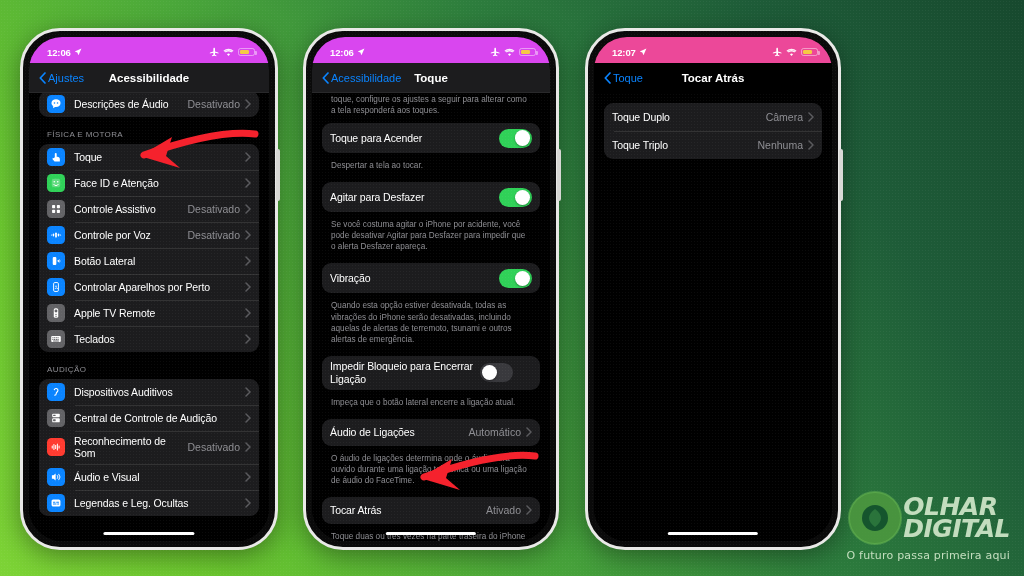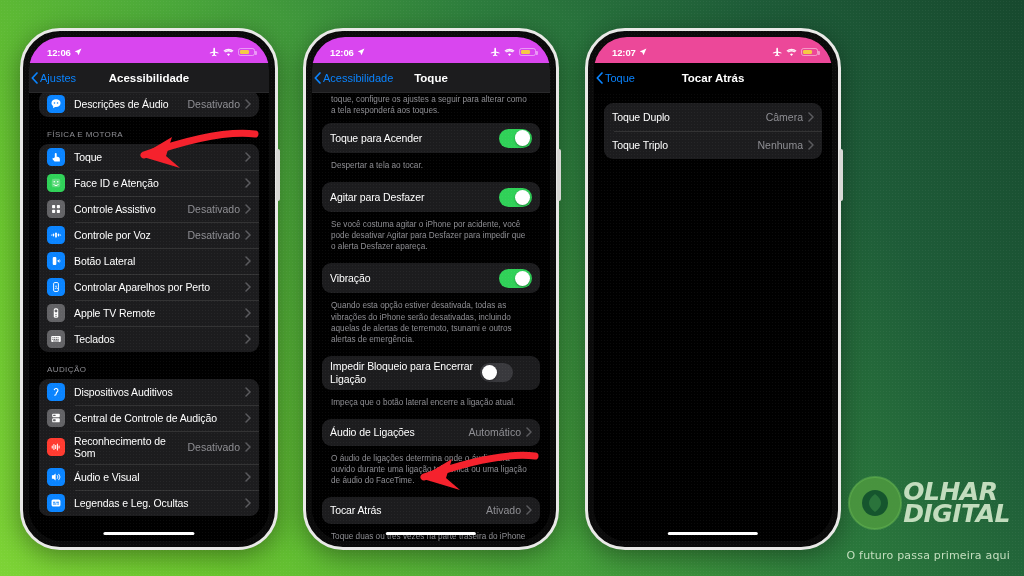--- a/index.html
+++ b/index.html
@@ -105,21 +105,21 @@
     border-radius: 0 1px 1px 0;
   }
   .batt > i { display:block; height:100%; width:68%; background:#f5c945; border-radius:1.2px; }
 
   
   .navbar {
     height: 30px;
     background: #1c1c1e;
     display: flex; align-items: center;
     position: relative;
-    padding: 0 2px;
+    padding: 0 10px;
     flex: none;
     z-index: 10;
     border-bottom: 0.5px solid rgba(255,255,255,0.06);
   }
   .nav-back {
     display: flex; align-items: center; gap: 2px;
     color: #0a84ff; font-size: 11px;
     max-width: 46%;
     white-space: nowrap; overflow: hidden;
   }
@@ -232,21 +232,21 @@
   .wm-top { display: flex; align-items: center; }
   .wm-words {
     line-height: .88;
     font-family: "DejaVu Sans", sans-serif;
     font-weight: bold; font-style: italic;
     font-size: 25px;
     color: #cfe6c8;
     letter-spacing: -0.5px;
   }
   .wm-tag {
-    margin-top: 18px;
+    margin-top: 3px;
     font-family: "DejaVu Sans", sans-serif;
     font-size: 11px;
     color: #cfe6c8;
     letter-spacing: .2px;
   }
 
   .mini-gray { background:#636366; }
   .mini-blue { background:#0a84ff; }
   .mini-green{ background:#30d158; }
   .mini-red  { background:#ff3b30; }

